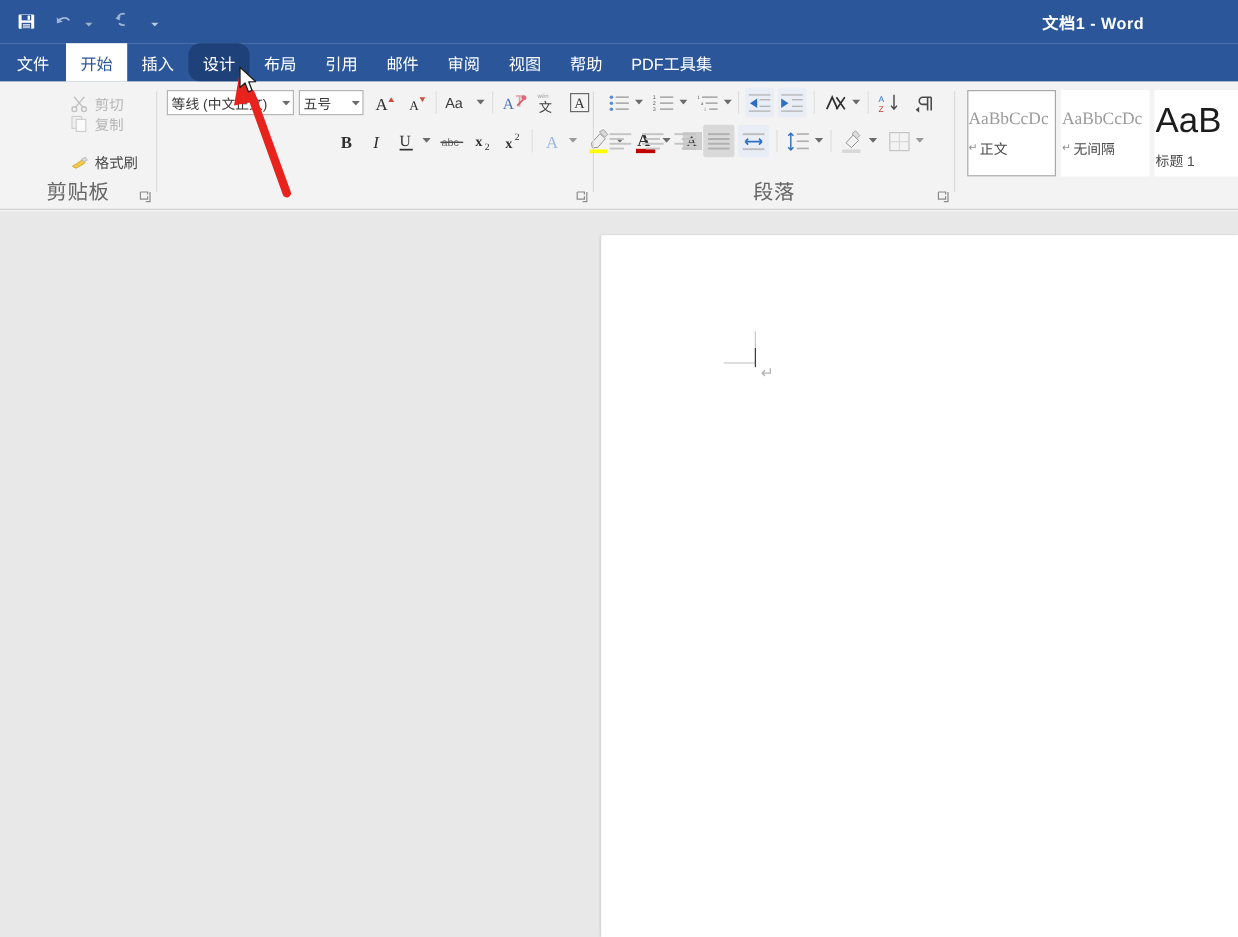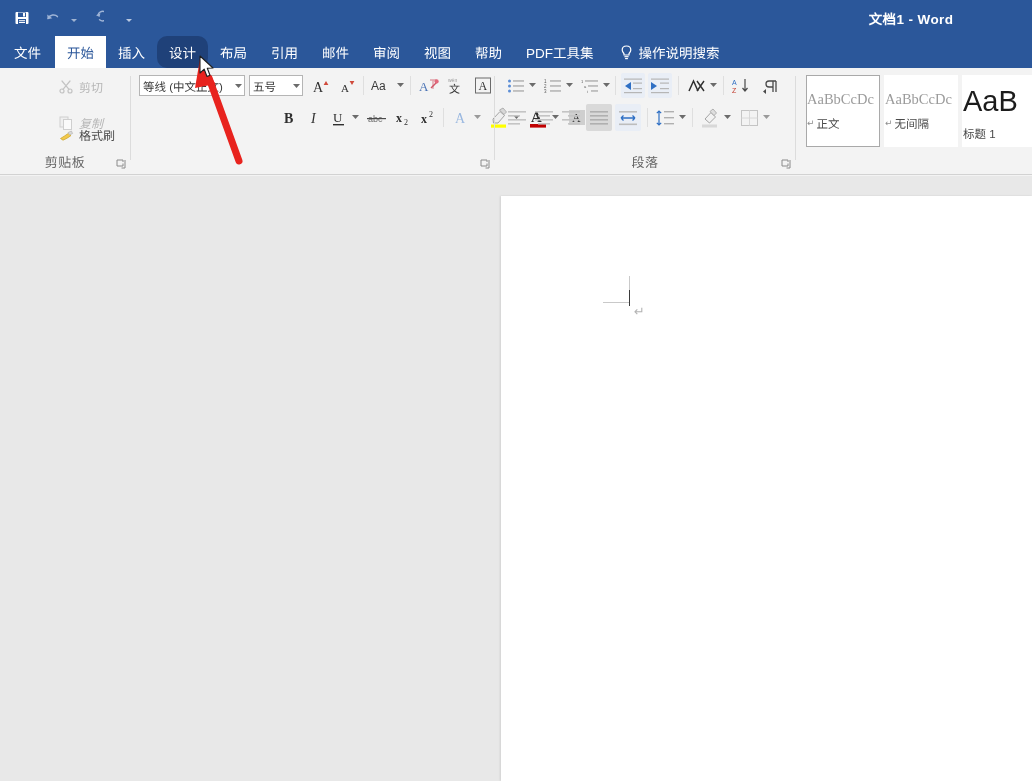--- a/index.html
+++ b/index.html
@@ -61,21 +61,21 @@
   
   .ribbon{
     position:absolute;left:0;top:68px;width:1032px;height:106px;
     background:#f3f3f3;border-bottom:1px solid #d2d2d2;
   }
   .ribbon-inner{position:relative;width:1032px;height:106px;}
   .grp{position:absolute;top:0;height:106px;box-sizing:border-box;}
   .grp-sep{position:absolute;top:8px;width:1px;height:84px;background:#dcdcdc;}
   .grp-label{
     position:absolute;bottom:3px;left:0;width:100%;text-align:center;
-    font-size:13px;color:#666;letter-spacing:.5px;
+    font-size:17px;color:#666;letter-spacing:.5px;
   }
   .launcher{
     position:absolute;bottom:4px;right:4px;width:11px;height:11px;cursor:pointer;
     color:#8a8a8a;font-size:9px;line-height:11px;text-align:center;
   }
 
   
   .grp-clip{left:0;width:130px;}
   .paste-btn{
     position:absolute;left:8px;top:5px;width:46px;height:74px;
@@ -214,50 +214,40 @@
     <div class="tab active">开始</div>
     <div class="tab">插入</div>
     <div class="tab hovered">设计</div>
     <div class="tab">布局</div>
     <div class="tab">引用</div>
     <div class="tab">邮件</div>
     <div class="tab">审阅</div>
     <div class="tab">视图</div>
     <div class="tab">帮助</div>
     <div class="tab">PDF工具集</div>
-    <div class="tellme">
-      <span class="bulb">
-        <svg width="13" height="15" viewBox="0 0 13 15">
-          <path d="M6.5 1 C3.9 1 2.2 2.8 2.2 5 C2.2 6.6 3.2 7.6 4 8.6 L4 10 L9 10 L9 8.6 C9.8 7.6 10.8 6.6 10.8 5 C10.8 2.8 9.1 1 6.5 1 Z" fill="none" stroke="#ffffff" stroke-width="1.2"></path>
-          <rect x="4.4" y="11.1" width="4.2" height="1.2" fill="#ffffff"></rect>
-          <rect x="5.1" y="13" width="2.8" height="1.2" fill="#ffffff"></rect>
-        </svg>
-      </span>
-      <span>操作说明搜索</span>
-    </div>
   </div>
 
   <div class="ribbon">
     <div class="ribbon-inner">
 
       <div class="grp grp-clip">
 
 
         <div class="clip-cmd" style="top:8px;text-align:right;">
           <span class="cmd-ico">
             <svg width="14" height="14" viewBox="0 0 14 14">
               <circle cx="3" cy="11" r="2" fill="none" stroke="#c3c3c3" stroke-width="1.2"></circle>
               <circle cx="11" cy="11" r="2" fill="none" stroke="#c3c3c3" stroke-width="1.2"></circle>
               <path d="M11 1 L4 9.3 M3 1 L10 9.3" stroke="#c3c3c3" stroke-width="1.2" stroke-linecap="round"></path>
             </svg>
           </span>
           <span>剪切</span>
         </div>
 
-        <div class="clip-cmd" style="top:44px;font-style:italic;">
+        <div class="clip-cmd" style="top:24px;">
           <span class="cmd-ico">
             <svg width="14" height="14" viewBox="0 0 14 14">
               <rect x="1" y="1" width="8" height="10" fill="#efefef" stroke="#cfcfcf"></rect>
               <rect x="4.5" y="3.5" width="8" height="10" fill="#fafafa" stroke="#cfcfcf"></rect>
             </svg>
           </span>
           <span>复制</span>
         </div>
 
         <div class="clip-cmd enabled" style="top:56px;">

